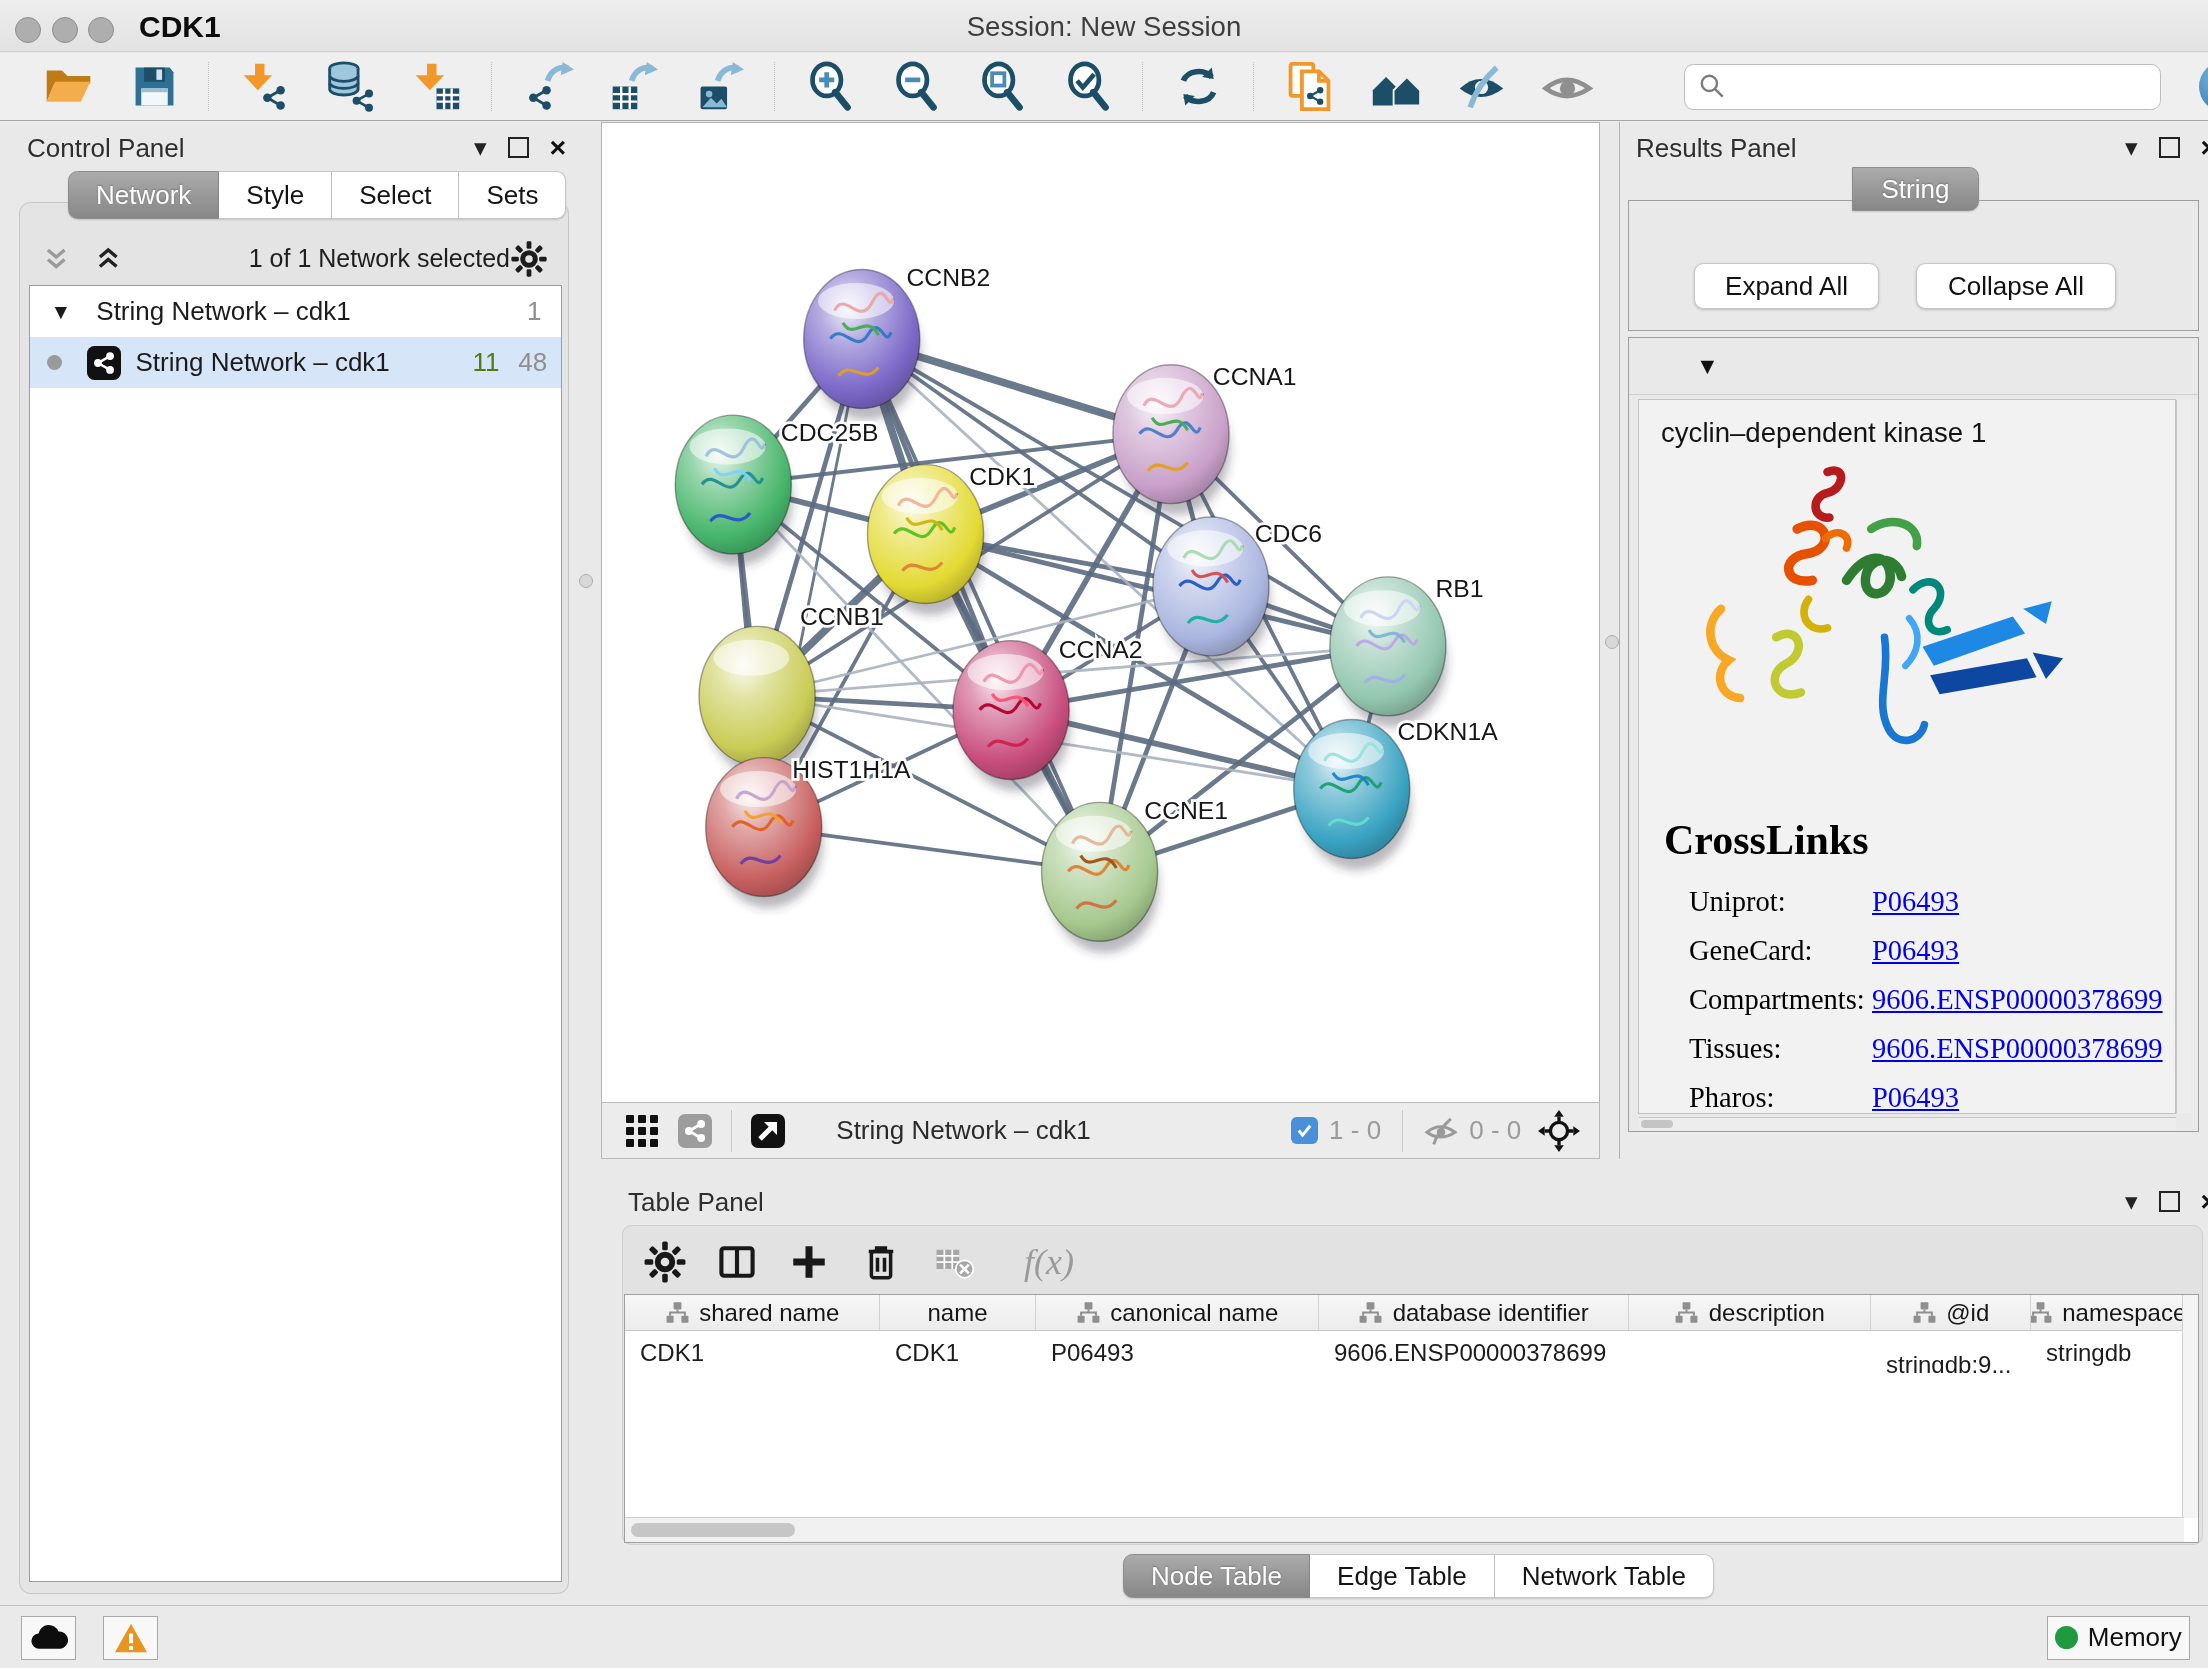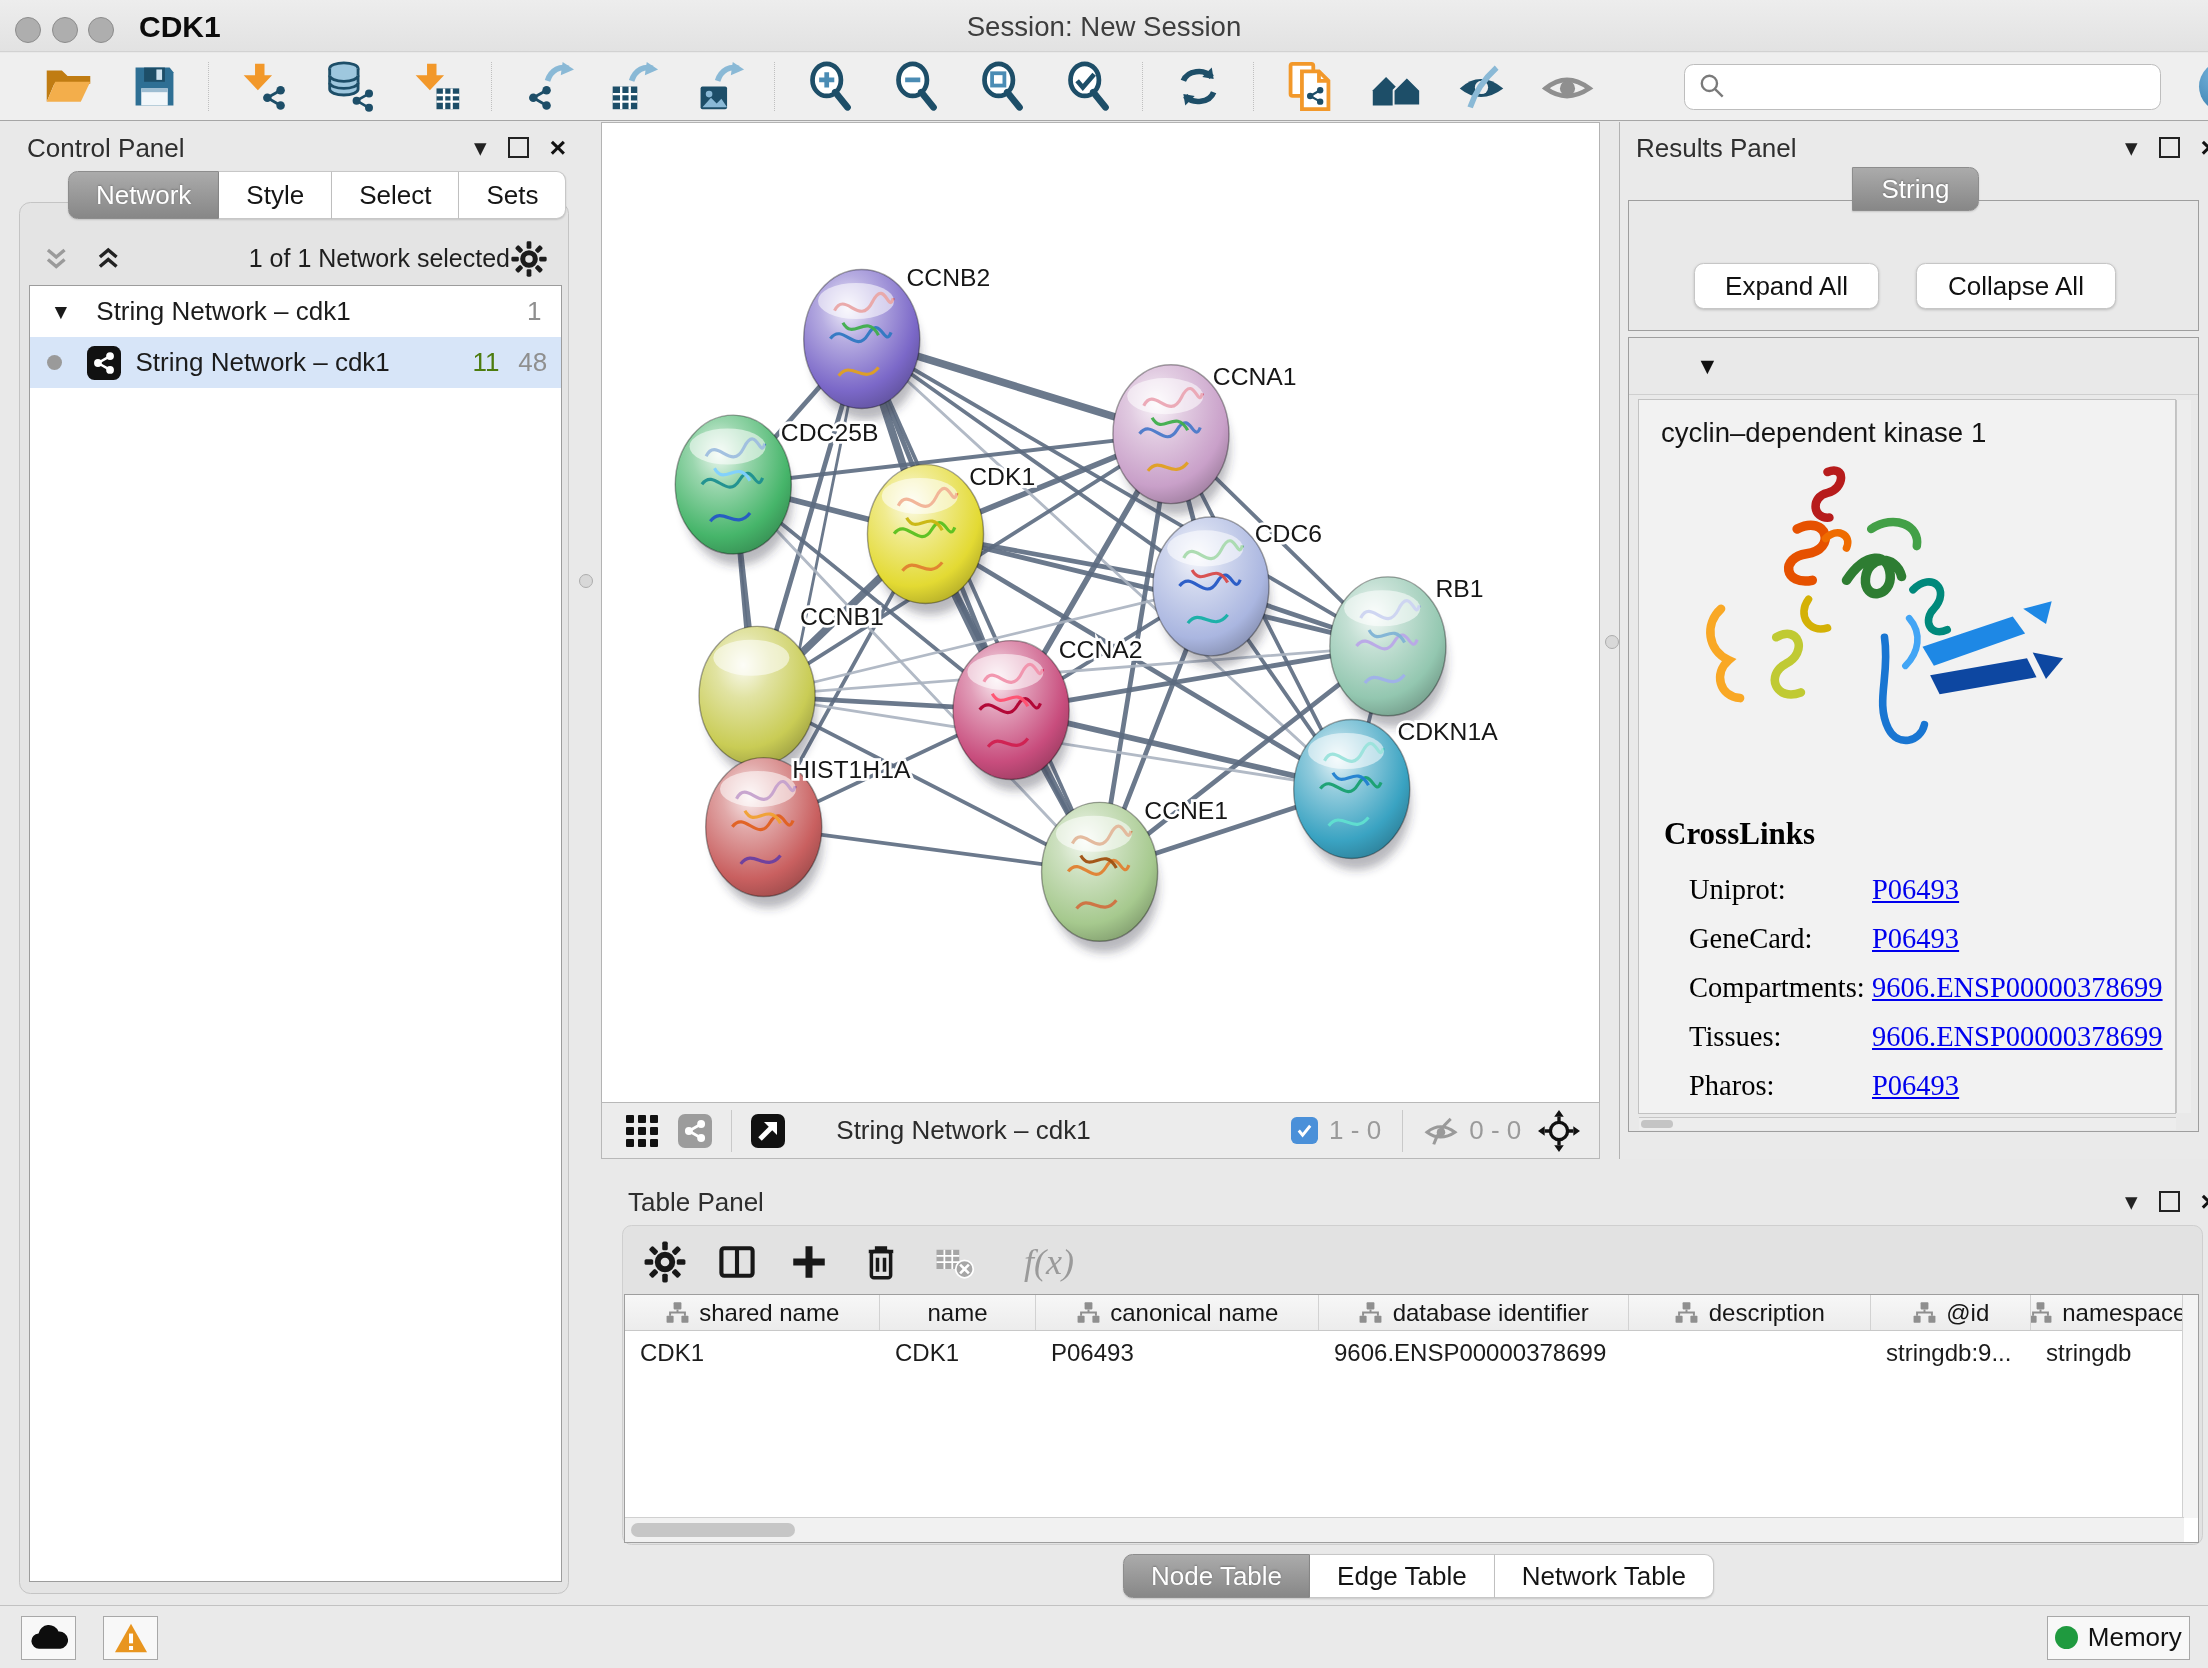--- a/index.html
+++ b/index.html
@@ -71,21 +71,21 @@
 #rp-box1{position:absolute;left:1628px;top:200px;width:571px;height:131px;background:#e9e9e9;border:1px solid #9e9e9e}
 .rbtn{position:absolute;height:46px;background:#fff;border:1px solid #c6c6c6;border-radius:9.5px;font-size:26px;color:#111;cursor:pointer;box-shadow:0 1px 2.9px rgba(0,0,0,.2)}
 #rp-box2{position:absolute;left:1628px;top:337px;width:571px;height:795px;background:#e9e9e9;border:1px solid #9e9e9e}
 #rp-genehead{position:absolute;left:1629px;top:338px;width:569px;height:57px;background:#e9e9e9;border-bottom:1px solid #cfcfcf}
 #rp-genehead .tri{position:absolute;left:67px;top:15px;font-size:23px;color:#111}
 #rp-gene{position:absolute;left:139px;top:9.5px;font-size:30px;font-weight:bold;color:#0c0c0c}
 #rp-content{position:absolute;left:1638px;top:399px;width:538px;height:715px;background:#f2f2f2;border:1px solid #c2c2c2}
 #rp-desc{position:absolute;left:1661px;top:417px;font-size:27.6px;color:#141414}
 #protein{position:absolute;left:1685px;top:447px}
 #crosslinks-wrap{position:absolute;left:1664px;top:816px;width:504px;font-family:"Liberation Serif",serif}
-#cl-title{font-size:31px;font-weight:bold;color:#000}
+#cl-title{font-size:42px;font-weight:bold;color:#000}
 #crosslinks{margin-top:13.3px;margin-left:25px}
 .clrow{height:49px;display:flex;align-items:center;font-size:28.5px}
 .cl-label{display:inline-block;width:183px;color:#000}
 .cl-value{color:#0000ee;text-decoration:underline}
 #rp-vscroll{position:absolute;left:2176px;top:400px;width:15px;height:713px;background:#ededed;border-left:1px solid #c6c6c6}
 #rp-hscroll{position:absolute;left:1639px;top:1117px;width:537px;height:13.3px;background:#ededed;border-top:1px solid #c6c6c6}
 #rp-hthumb{position:absolute;left:1.9px;top:1.9px;width:32px;height:8.6px;background:#c4c4c4;border-radius:3.8px}
 
 #tp-region{position:absolute;left:601px;top:1159px;width:1607px;height:446px;background:#e9e9e9}
 #tp-title{position:absolute;left:628px;top:1187px}
@@ -783,21 +783,21 @@
         <span>namespace</span>
       </div>
     </div>
   <div id="table-body">
       <div class="trow">
         <div class="td" style="width: 255px;">CDK1</div>
         <div class="td" style="width: 156px;">CDK1</div>
         <div class="td" style="width: 283px;">P06493</div>
         <div class="td" style="width: 310px;">9606.ENSP00000378699</div>
         <div class="td" style="width: 242px; margin-top: 40px;">cyclin–dependent ...</div>
-        <div class="td" style="width: 160px;">stringdb:9...</div>
+        <div class="td" style="width: 160px; margin-top: 12px;">stringdb:9...</div>
         <div class="td" style="width: 153px;">stringdb</div>
       </div>
     </div>
   <div id="tbl-vscroll"></div>
   <div id="tbl-hscroll">
       <span id="tbl-hthumb"></span>
     </div>
 </div>
 <div class="seg" id="tp-seg">
   <button class="tabbtn active">Node Table</button>

